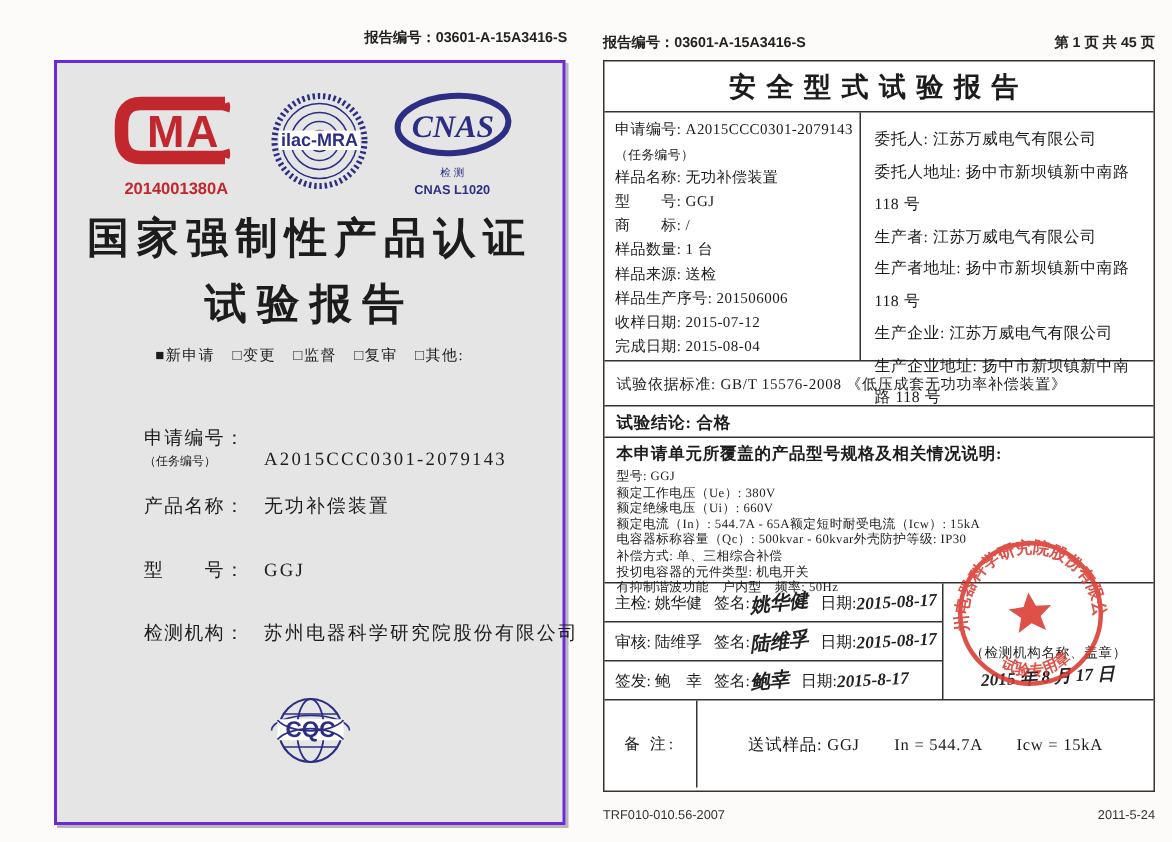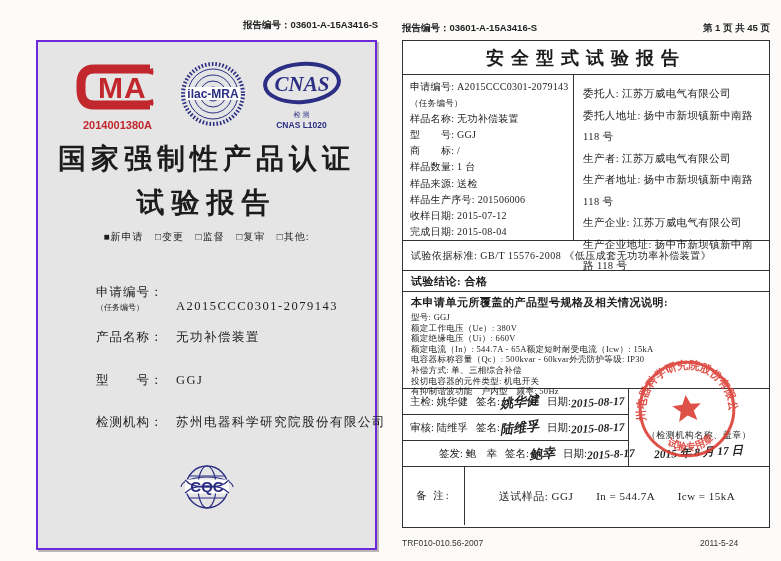--- a/index.html
+++ b/index.html
@@ -30,21 +30,21 @@
   .r-info .cell-r{flex:1;padding:8px 6px 0 9px;font-size:10.5px;line-height:21.5px;letter-spacing:.4px;}
   .r-std{height:30px;display:flex;align-items:center;padding-left:8px;font-size:10px;letter-spacing:.5px;}
   .r-con{height:21px;display:flex;align-items:center;padding-left:8px;font-size:11px;font-weight:600;letter-spacing:.5px;}
   .r-cov{height:97px;padding:3px 0 0 8px;box-sizing:border-box;}
   .r-cov .cov-t{font-size:11px;font-weight:600;letter-spacing:.5px;margin-bottom:2px;}
   .r-cov .cov-l{font-size:8.5px;line-height:10.6px;letter-spacing:.3px;}
   .r-cov .cov-l .col2{}
   .r-sig{height:78px;display:flex;}
   .sig-l{width:226px;border-right:1px solid #333;box-sizing:border-box;}
   .sig-row{height:26px;display:flex;align-items:center;padding-left:7px;font-size:10.5px;border-bottom:1px solid #333;box-sizing:border-box;white-space:nowrap;}
-  .sig-row:last-child{border-bottom:none;margin-left:29px;}
+  .sig-row:last-child{border-bottom:none;}
   .sig-row .nm{margin-right:8px;}
   .script{font-style:italic;font-weight:bold;font-size:13px;transform:rotate(-6deg);display:inline-block;color:#222;}
   .script.dt{font-size:11.5px;transform:rotate(-3deg);font-weight:600;}
   .sig-r{flex:1;position:relative;}
   .stamp-cap{position:absolute;left:0;bottom:24px;width:100%;text-align:center;font-size:9px;letter-spacing:.5px;}
   .stamp-date{position:absolute;left:0;bottom:6px;width:100%;text-align:center;}
   .r-rem{height:58px;display:flex;border-bottom:none !important;}
   .rem-l{width:62px;border-right:1px solid #333;box-sizing:border-box;display:flex;align-items:center;justify-content:center;font-size:10.5px;letter-spacing:2px;}
   .rem-r{flex:1;display:flex;align-items:center;justify-content:center;font-size:11px;letter-spacing:.5px;}
   .stamp{position:absolute;left:634px;top:356px;width:106px;height:106px;opacity:.88;pointer-events:none;}
@@ -219,15 +219,15 @@
       <text font-size="12.5" font-weight="bold" fill="#da3a31" font-family="Liberation Serif, serif">
         <textPath href="#arcTop" startOffset="50%" text-anchor="middle">苏州电器科学研究院股份有限公司</textPath>
       </text>
       <text font-size="11.5" font-weight="bold" fill="#da3a31" font-family="Liberation Serif, serif">
         <textPath href="#arcBot" startOffset="50%" text-anchor="middle">试验专用章</textPath>
       </text>
     </g>
   </svg>
 
   <div class="ftr" style="top:538px;left:402px;">TRF010-010.56-2007</div>
-  <div class="ftr" style="top:538px;left:700px;width:70px;">2011-5-24</div>
+  <div class="ftr" style="top:538px;left:700px;width:70px;text-align:right;">2011-5-24</div>
 
 </div>
 
 </body></html>

